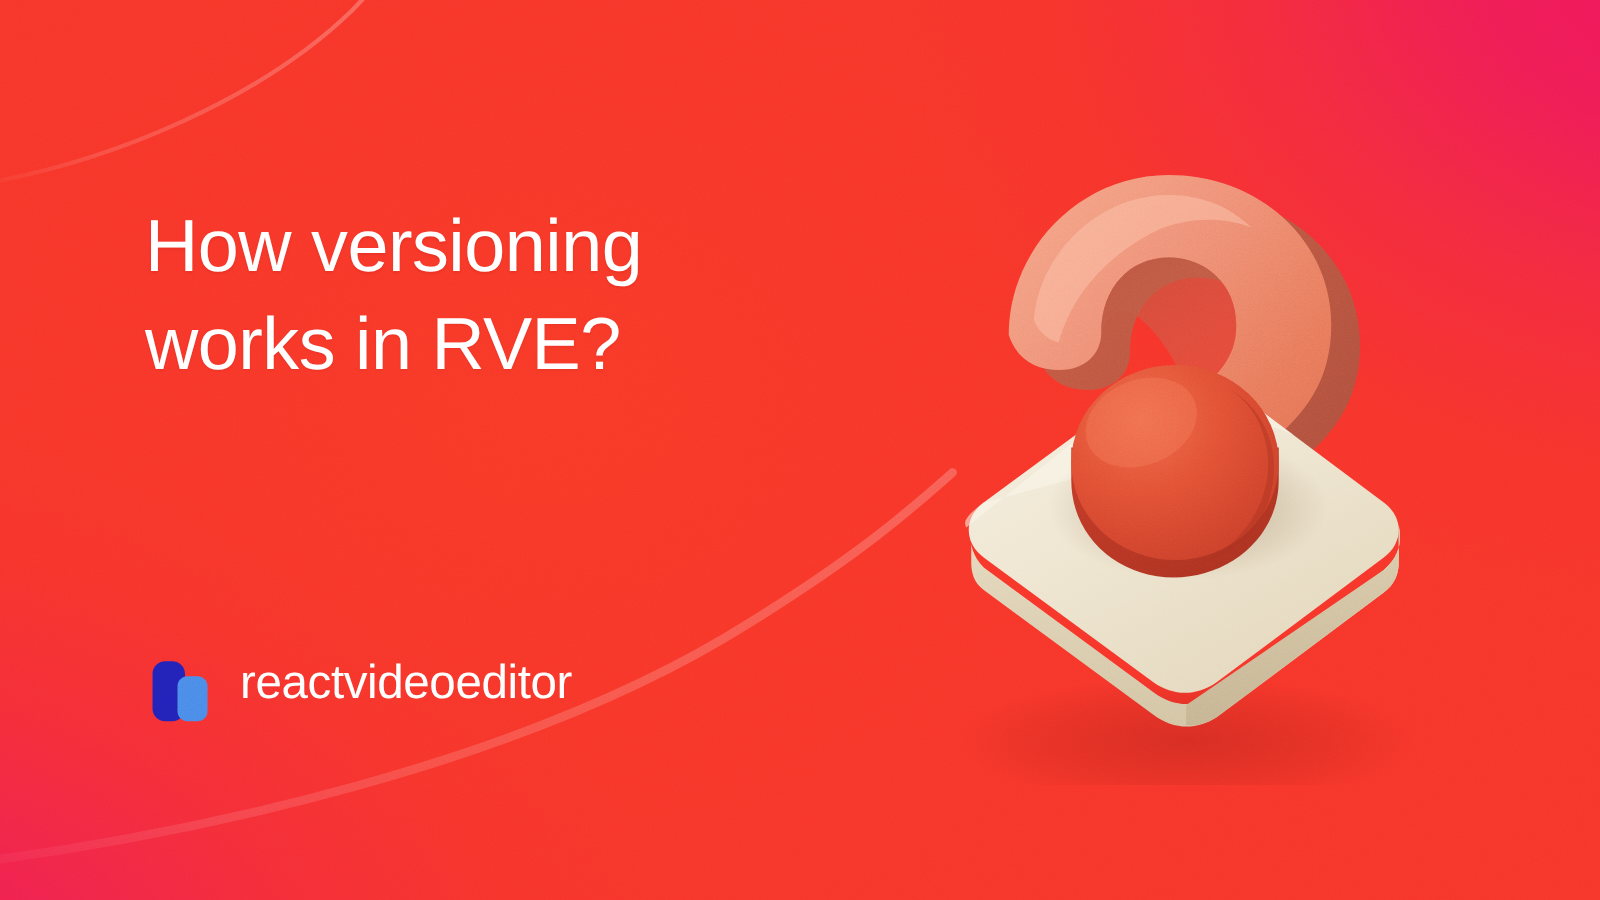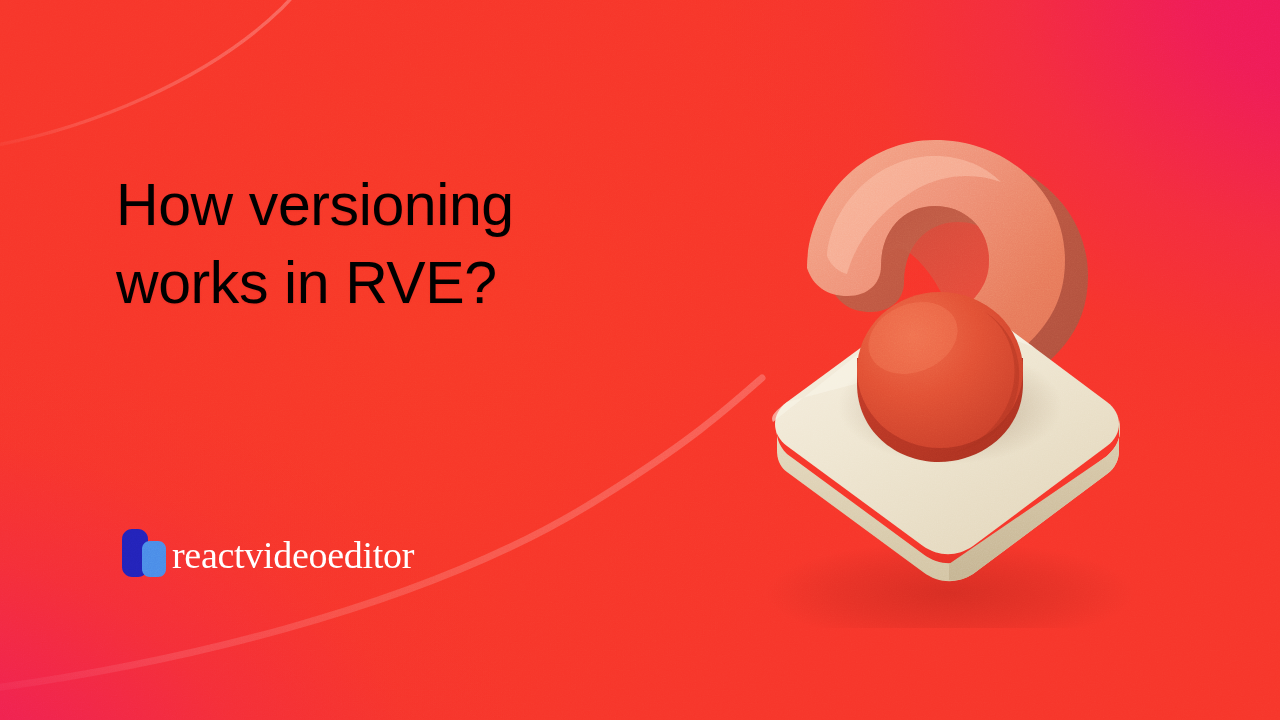--- a/index.html
+++ b/index.html
@@ -65,39 +65,38 @@
     inset: 0;
     pointer-events: none;
     opacity: 0.34;
     mix-blend-mode: overlay;
   }
 
   
   .headline {
     position: absolute;
     left: 116px;
-    top: 166px;
+    top: 158px;
     width: 620px;
-    color: #000000;
+    color: #ffffff;
     font-size: 59px;
     line-height: 78px;
     font-weight: 400;
     letter-spacing: -0.4px;
     white-space: pre-line;
     text-shadow: 0 1px 2px rgba(140,10,10,0.12);
   }
 
   
   .logo-lockup {
     position: absolute;
     left: 116px;
     top: 527px;
     display: flex;
-    align-items: center;
-    font-family: Liberation Serif, serif;
+    gap: 20px;
   }
   .logo-mark {
     position: relative;
     width: 56px;
     height: 56px;
     flex: 0 0 auto;
   }
   .logo-wordmark {
     color: #FFFFFF;
     font-size: 38px;

